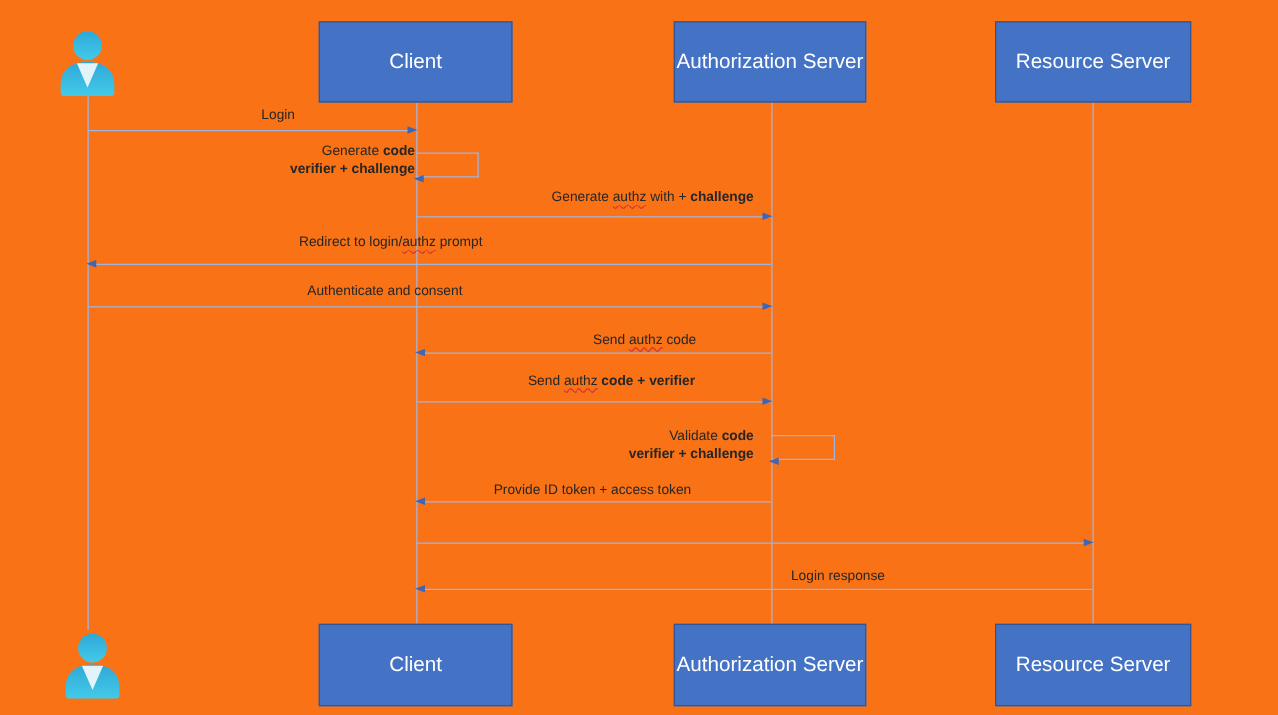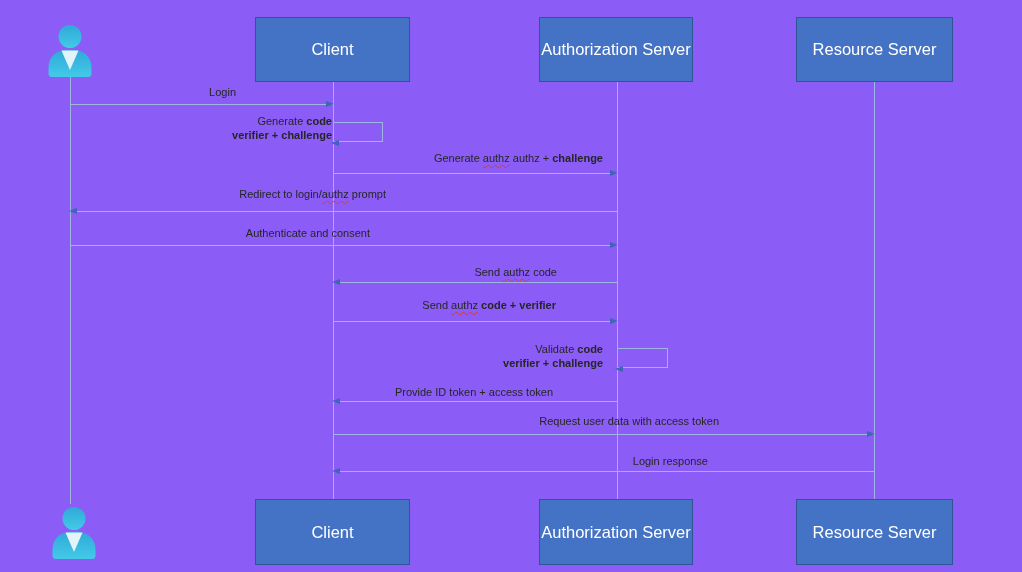--- a/index.html
+++ b/index.html
@@ -1,19 +1,19 @@
 <!DOCTYPE html>
 <html><head>
 <meta charset="utf-8">
 <style>
   html,body{margin:0;padding:0;background:#ffffff;}
   .stage{
     position:relative;
     width:1022px;height:572px;
-    background:#8b5cf6;
+    background:#f97316;
     font-family:"Liberation Sans", sans-serif;
     overflow:hidden;
   }
   
   .pbox{
     position:absolute;
     background:#4472C4;
     border:1.5px solid #2F5597;
     color:#ffffff;
     display:flex;align-items:center;justify-content:center;
@@ -148,21 +148,21 @@
   </div>
   <div class="arrow r" style="left:70px;top:104px;width:263px"></div>
 
   <div class="lbl ra" style="left:182px;top:115px;width:150px">
     <span>Generate </span><span class="seg-b">code</span><br>
     <span class="seg-b">verifier + challenge</span>
   </div>
   <div class="loop" style="left:333px;top:122px;width:50px;height:20px"></div>
 
   <div class="lbl" style="left:353px;top:152px;width:250px">
-    <span>Generate </span><span class="seg-sq">authz</span><span> authz + </span><span class="seg-b">challenge</span>
+    <span>Generate </span><span class="seg-sq">authz</span><span> with + </span><span class="seg-b">challenge</span>
   </div>
   <div class="arrow r" style="left:333px;top:173px;width:284px"></div>
 
   <div class="lbl" style="left:226px;top:188px;width:160px">
     <span>Redirect to login/</span><span class="seg-sq">authz</span><span> prompt</span>
   </div>
   <div class="arrow l" style="left:70px;top:211px;width:547px"></div>
 
   <div class="lbl" style="left:210px;top:227px;width:160px">
     <span>Authenticate and consent</span>
@@ -183,23 +183,20 @@
     <span>Validate </span><span class="seg-b">code</span><br>
     <span class="seg-b">verifier + challenge</span>
   </div>
   <div class="loop" style="left:617px;top:348px;width:51px;height:20px"></div>
 
   <div class="lbl" style="left:393px;top:386px;width:160px">
     <span>Provide ID token + access token</span>
   </div>
   <div class="arrow l" style="left:333px;top:401px;width:284px"></div>
 
-  <div class="lbl" style="left:519px;top:415px;width:200px">
-    <span>Request user data with access token</span>
-  </div>
   <div class="arrow r" style="left:333px;top:434px;width:541px"></div>
 
   <div class="lbl" style="left:548px;top:455px;width:160px">
     <span>Login response</span>
   </div>
   <div class="arrow l" style="left:333px;top:471px;width:541px"></div>
 
 </div>
 
 </body></html>

